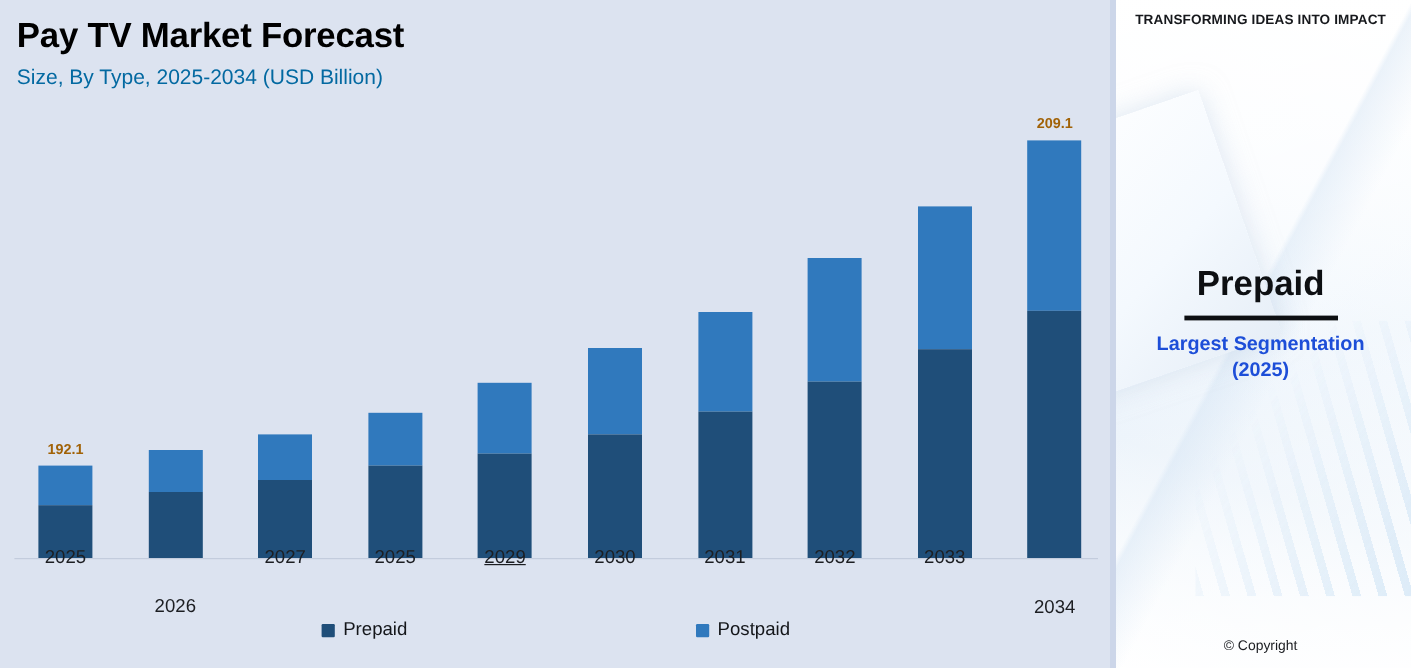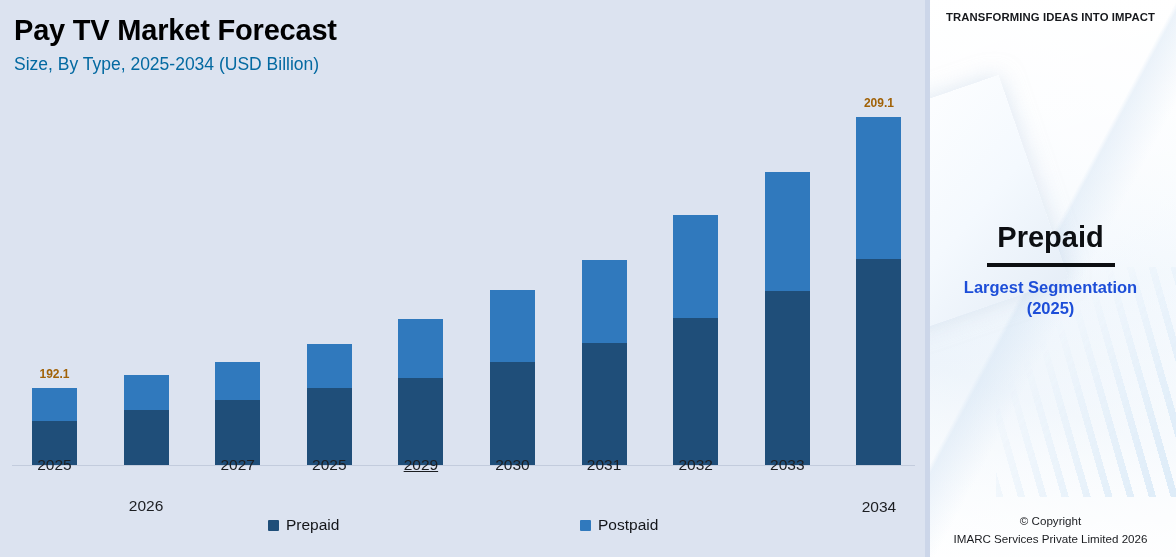--- a/index.html
+++ b/index.html
@@ -233,16 +233,15 @@
 
     <div class="highlight-block">
       <p class="highlight-value">Prepaid</p>
       <div class="highlight-rule"></div>
       <p class="highlight-caption">Largest Segmentation</p>
       <p class="highlight-caption">(2025)</p>
     </div>
 
     <div class="copyright">
       <div>© Copyright</div>
-      <div>IMARC Services Private Limited 2026</div>
     </div>
   </div>
 </div>
 
 </body></html>

